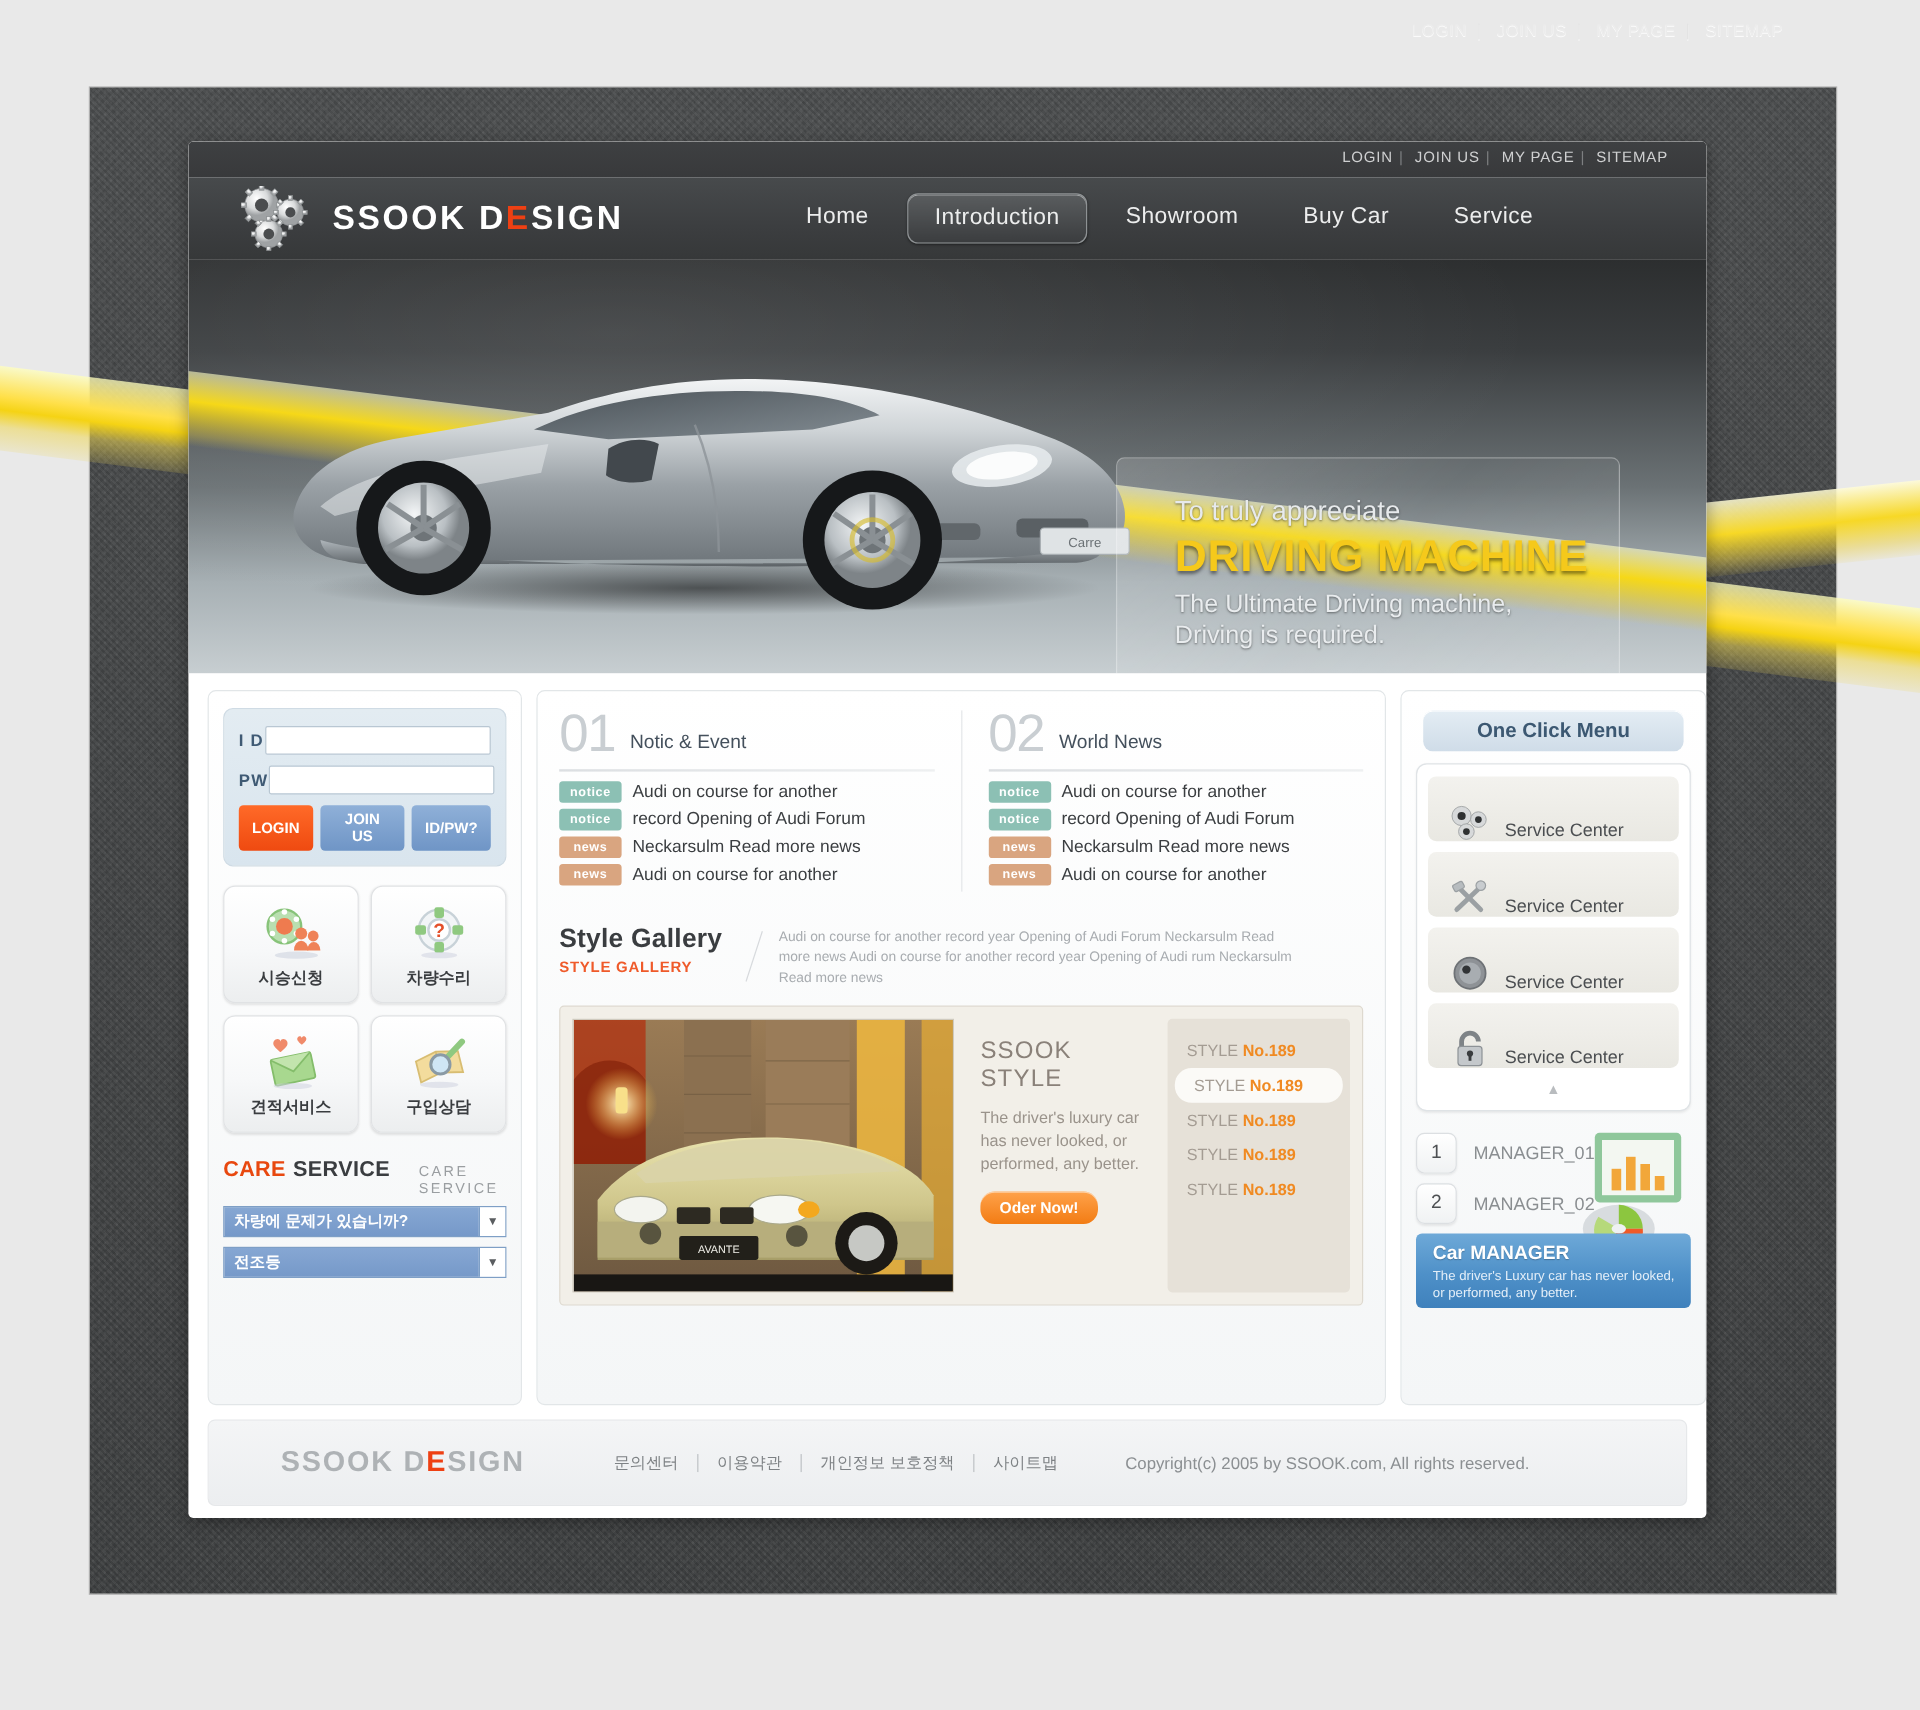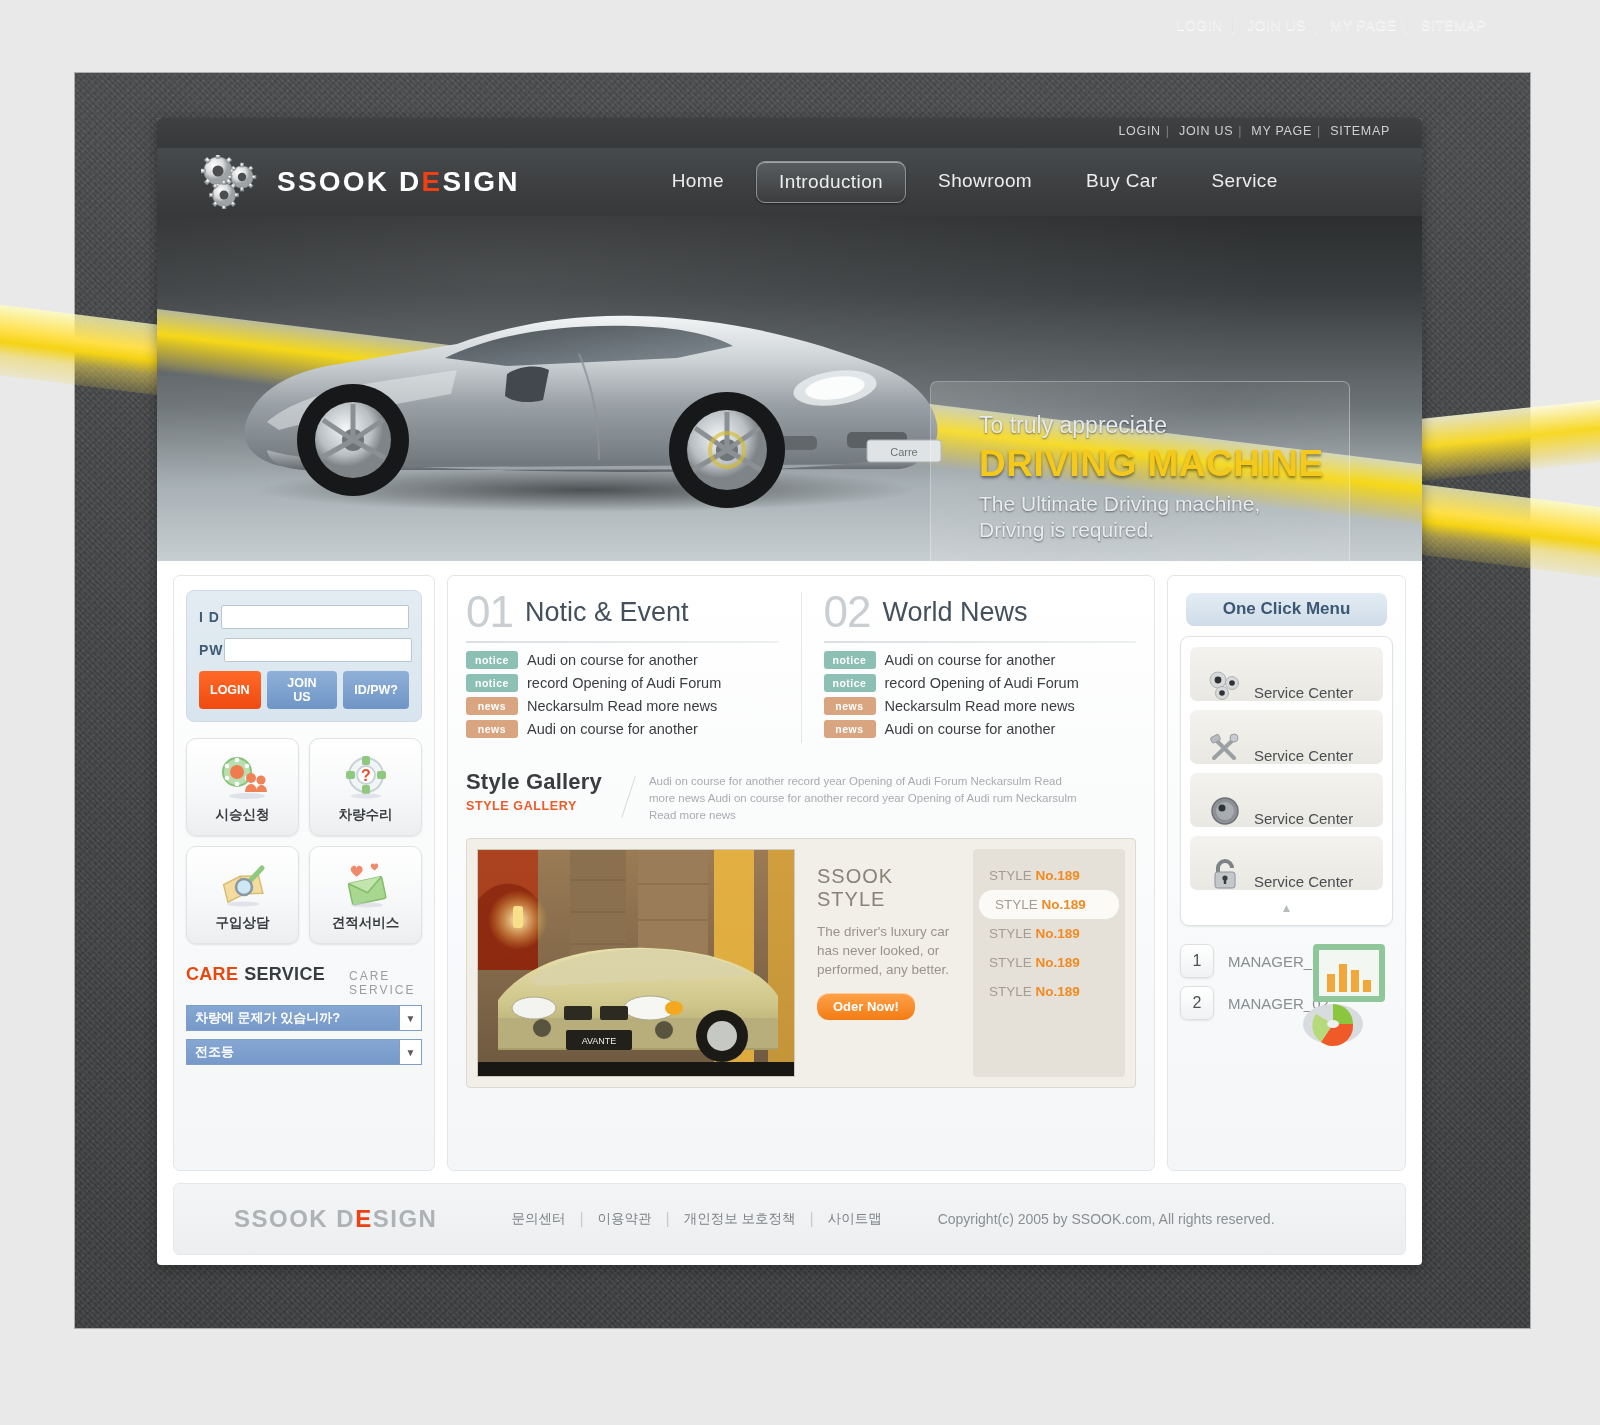--- a/index.html
+++ b/index.html
@@ -206,21 +206,21 @@
   .sel .arrow {
     width: 22px; height: 24px; background: #fff; border-left: 1px solid #7e9fc6;
     display: flex; align-items: center; justify-content: center; color: #5a5d60; font-size: 10px;
   }
 
   
   .news-wrap { display: flex; gap: 22px; }
   .news-col { flex: 1; }
   .news-head { display: flex; align-items: flex-end; gap: 12px; }
   .news-no { font-size: 44px; color: #c9ced2; font-weight: 300; line-height: .9; letter-spacing: -1px;}
-  .news-title { font-size: 27px; color: #44505c; padding-bottom: 4px;}
+  .news-title { font-size: 16px; color: #44505c; padding-bottom: 4px;}
   .news-rule { height: 2px; background: linear-gradient(90deg,#dcdfe2,#eef0f1); margin: 9px 0 8px 0;}
   .news-row { display: flex; align-items: center; margin-bottom: 5px;}
   .badge {
     width: 52px; text-align: center; font-size: 10.5px; font-weight: bold;
     color: #fff; border-radius: 3px; padding: 3px 0; margin-right: 9px; letter-spacing:.5px;
   }
   .b-notice { background: #8cc0b4; }
   .b-news   { background: #d9a580; }
   .news-tx { font-size: 14.5px; color: #3b3e41; }
   .col-sep { width: 1px; background: #e4e7e9; }
@@ -566,47 +566,47 @@
                 <text x="25" y="27" text-anchor="middle" font-size="16" font-weight="bold" fill="#e4502a" font-family="Liberation Sans, sans-serif">?</text>
                 <ellipse cx="25" cy="42" rx="15" ry="2.6" fill="#cfd3e0" opacity=".55"></ellipse>
               </svg>
             </div>
             <div class="tl">차량수리</div>
           </div>
 
           <div class="tile">
             <div class="ic">
               <svg width="52" height="46" viewBox="0 0 52 46">
+                <g fill="#f08a6a">
+                  <path d="M12 12 c-2-4 4-7 5-3 1-4 7-1 5 3 -2 3 -5 5 -5 5 s-3-2-5-5z" transform="translate(-2,-4) scale(1.1)"></path>
+                  <path d="M30 8 c-1.4-3 2.8-5 3.5-2 .7-3 4.9-1 3.5 2 -1.4 2 -3.5 3.5 -3.5 3.5 s-2.1-1.5-3.5-3.5z" transform="translate(1,-3)"></path>
+                </g>
+                <g transform="rotate(-12 26 28)">
+                  <rect x="10" y="18" width="34" height="22" rx="2" fill="#a8d88f" stroke="#84bd6b" stroke-width="1.5"></rect>
+                  <path d="M10 18 L27 31 L44 18" fill="#c2e4ad" stroke="#84bd6b" stroke-width="1.5"></path>
+                </g>
+                <ellipse cx="27" cy="43" rx="16" ry="2.6" fill="#cfd3e0" opacity=".55"></ellipse>
+              </svg>
+            </div>
+            <div class="tl">견적서비스</div>
+          </div>
+
+          <div class="tile">
+            <div class="ic">
+              <svg width="52" height="46" viewBox="0 0 52 46">
                 <g transform="rotate(-14 26 26)">
                   <path d="M8 18 L26 14 L44 18 L44 36 L26 32 L8 36 Z" fill="#f3dc9d" stroke="#d8bd72" stroke-width="1.5"></path>
                   <path d="M26 14 L26 32" stroke="#d8bd72" stroke-width="1.5"></path>
                 </g>
                 <line x1="30" y1="22" x2="45" y2="6" stroke="#8fc980" stroke-width="5" stroke-linecap="round"></line>
                 <circle cx="27" cy="25" r="8" fill="#cfe6f5" stroke="#8a9aa5" stroke-width="2.5"></circle>
                 <ellipse cx="26" cy="42" rx="16" ry="2.6" fill="#cfd3e0" opacity=".55"></ellipse>
               </svg>
             </div>
             <div class="tl">구입상담</div>
-          </div>
-
-          <div class="tile">
-            <div class="ic">
-              <svg width="52" height="46" viewBox="0 0 52 46">
-                <g fill="#f08a6a">
-                  <path d="M12 12 c-2-4 4-7 5-3 1-4 7-1 5 3 -2 3 -5 5 -5 5 s-3-2-5-5z" transform="translate(-2,-4) scale(1.1)"></path>
-                  <path d="M30 8 c-1.4-3 2.8-5 3.5-2 .7-3 4.9-1 3.5 2 -1.4 2 -3.5 3.5 -3.5 3.5 s-2.1-1.5-3.5-3.5z" transform="translate(1,-3)"></path>
-                </g>
-                <g transform="rotate(-12 26 28)">
-                  <rect x="10" y="18" width="34" height="22" rx="2" fill="#a8d88f" stroke="#84bd6b" stroke-width="1.5"></rect>
-                  <path d="M10 18 L27 31 L44 18" fill="#c2e4ad" stroke="#84bd6b" stroke-width="1.5"></path>
-                </g>
-                <ellipse cx="27" cy="43" rx="16" ry="2.6" fill="#cfd3e0" opacity=".55"></ellipse>
-              </svg>
-            </div>
-            <div class="tl">견적서비스</div>
           </div>
         </div>
 
         <div class="care">
           <div class="care-head">
             <span class="c1">CARE</span>
             <span class="c2">SERVICE</span>
             <span class="c3">CARE SERVICE</span>
           </div>
           <div class="sel">
@@ -840,20 +840,24 @@
           </div>
           <div class="mgr-row">
             <div class="mgr-num">1</div>
             <div class="mgr-lb">MANAGER_01</div>
           </div>
           <div class="mgr-row">
             <div class="mgr-num">2</div>
             <div class="mgr-lb">MANAGER_02</div>
           </div>
 
+          <div class="carmgr">
+            <div class="t">Car MANAGER</div>
+            <div class="d">The driver's Luxury car has never looked, or performed, any better.</div>
+          </div>
         </div>
       </div>
     </div>
 
     <div class="footer">
       <div class="f-brand"><span>SSOOK D</span><span class="hl">E</span><span>SIGN</span></div>
       <div class="f-links">
         <span class="lk">문의센터</span>
         <span class="sep">|</span>
         <span class="lk">이용약관</span>

